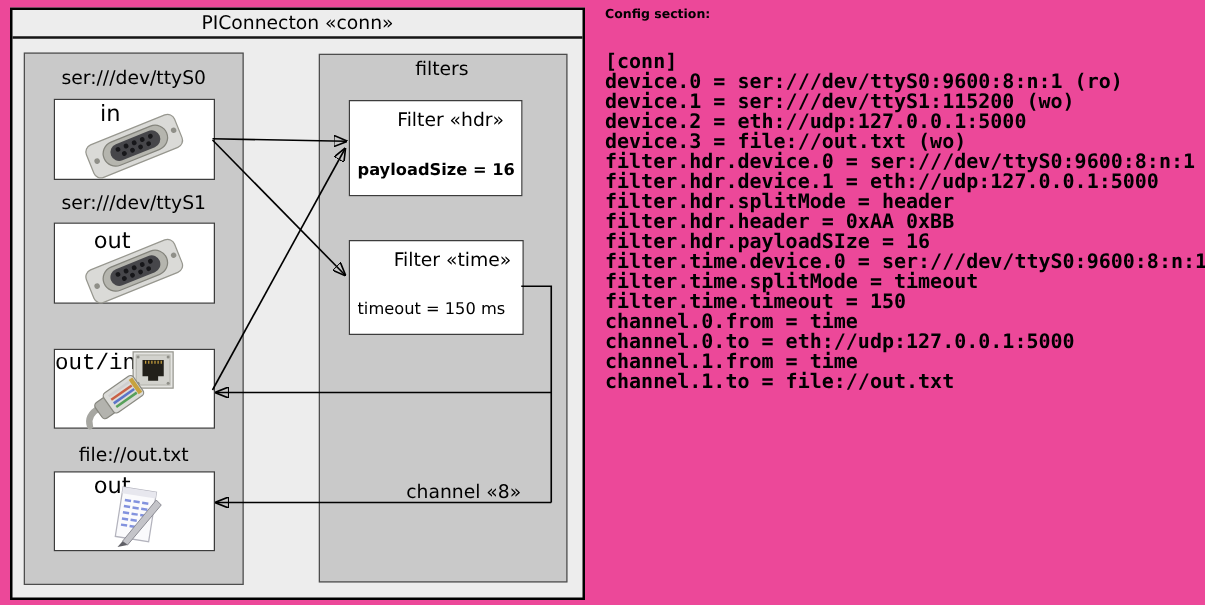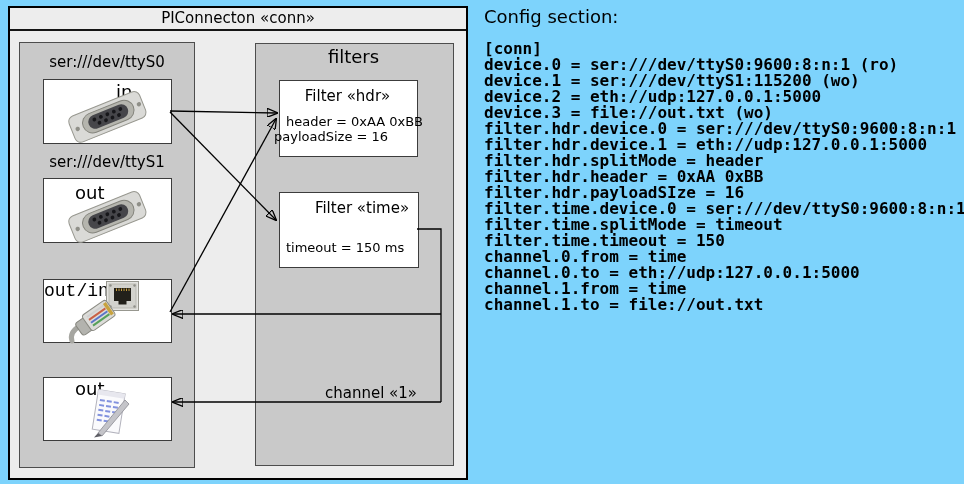--- a/index.html
+++ b/index.html
@@ -1,71 +1,71 @@
 <!DOCTYPE html>
 <html><head>
 <meta charset="utf-8">
 <style>
   html,body{margin:0;padding:0;background:#fff;}
-  .screen{position:relative;width:964px;height:484px;background:#7dd3fc;
+  .screen{position:relative;width:964px;height:484px;background:#ec4899;
           font-family:"DejaVu Sans",sans-serif;color:#000;overflow:hidden;}
   .abs{position:absolute;}
 
   
   .diagram-box{left:8px;top:6px;width:456px;height:470px;border:2px solid #000;background:#ededed;}
   .diagram-title{left:10px;top:8px;width:456px;height:21px;border-bottom:2px solid #151515;
                  text-align:center;font-size:15px;line-height:21px;}
 
   
   .devices-panel{left:19px;top:42px;width:174px;height:424px;background:#c9c9c9;border:1.5px solid #4d4d4d;}
   .filters-panel{left:255px;top:43px;width:197px;height:421px;background:#c9c9c9;border:1.5px solid #4d4d4d;}
-  .filters-label{left:255px;top:46px;width:197px;text-align:center;font-size:18px;}
+  .filters-label{left:255px;top:46px;width:197px;text-align:center;font-size:15px;}
 
   
   .dev-label{left:19px;width:176px;text-align:center;font-size:15px;white-space:nowrap;}
   .d0-label{top:53px;} .d1-label{top:153px;}
   .d2-label{top:254px;font-size:14px;} .d3-label{top:355px;}
 
   
   .device-box{left:43px;width:127px;background:#fff;border:1.5px solid #3c3c3c;}
   .d0-box{top:79px;height:63px;} .d1-box{top:178px;height:63px;}
   .d2-box{top:279px;height:62px;} .d3-box{top:377px;height:62px;}
 
   
   .port-label{font-size:18px;line-height:1;white-space:nowrap;}
-  .d0-port{left:80px;top:83px;margin-left:36px;} .d1-port{left:75px;top:184px;}
+  .d0-port{left:80px;top:83px;} .d1-port{left:75px;top:184px;}
   .d2-port{left:44px;top:282px;font-family:Liberation Mono, monospace;} .d3-port{left:75px;top:380px;}
 
   
   .d0-icon{left:64px;top:90px;} .d1-icon{left:64px;top:190px;}
   .d2-porticon{left:106px;top:281px;} .d2-plug{left:64px;top:294px;}
   .d3-icon{left:88px;top:388px;}
   svg{overflow:visible;}
 
   
   .filter-box{background:#fff;border:1.5px solid #3c3c3c;}
   .f0-box{left:279px;top:80px;width:137px;height:75px;}
   .f1-box{left:279px;top:192px;width:138px;height:74px;}
   .filter-title{text-align:center;font-size:15px;white-space:nowrap;}
-  .f0-title{left:279px;top:87px;width:137px;}
+  .f0-title{left:279px;top:87px;width:137px;padding-left:13px;}
   .f1-title{left:279px;top:199px;width:166px;}
   .filter-attr{font-size:13px;white-space:nowrap;}
-  .f0-a0{left:286px;top:114px;} .f0-a1{left:274px;top:129px;}
+  .f0-a0{left:286px;top:114px;} .f0-a1{left:286px;top:129px;font-weight:bold;}
   .f1-a0{left:286px;top:240px;}
 
   
   .ch-label{left:297px;width:120px;text-align:right;font-size:15px;white-space:nowrap;}
   .ch0-label{top:296px;} .ch1-label{top:384px;}
 
   
   .lines{left:0;top:0;pointer-events:none;}
   .lines line,.lines path{stroke:#000;stroke-width:1.3;fill:none;}
 
   
-  .config-heading{left:484px;top:6px;font-size:18px;font-weight:normal;white-space:nowrap;}
+  .config-heading{left:484px;top:6px;font-size:10px;font-weight:bold;white-space:nowrap;}
   .config-body{left:484px;top:41px;margin:0;font-family:"DejaVu Sans Mono",monospace;
                font-weight:bold;font-size:16px;line-height:16px;white-space:pre;}
 </style>
 </head>
 <body>
 
 <div class="screen">
 
   <div class="abs diagram-box"></div>
   <div class="abs diagram-title">PIConnecton «conn»</div>
@@ -149,48 +149,48 @@
       <g stroke-width="2">
         <line x1="26" y1="19.5" x2="46" y2="19.5" stroke="#cfcfcf"></line>
         <line x1="26" y1="23" x2="46" y2="23" stroke="#c96045"></line>
         <line x1="26" y1="26.5" x2="46" y2="26.5" stroke="#5b74c9"></line>
         <line x1="26" y1="30" x2="46" y2="30" stroke="#57a05a"></line>
       </g>
       <rect x="46.5" y="18" width="3.5" height="14" fill="#c7a23f"></rect>
     </g>
   </svg>
 
+  <div class="abs dev-label d3-label">file://out.txt</div>
   <div class="abs device-box d3-box"></div>
   <div class="abs port-label d3-port">out</div>
   <svg class="abs d3-icon" width="48" height="50" viewBox="0 0 48 50">
     <g transform="rotate(9 24 25)">
       <rect x="7" y="4" width="27" height="40" fill="#fafafc" stroke="#b3b3bd"></rect>
       <rect x="7" y="4" width="27" height="5" fill="#e7e7ee"></rect>
       <g stroke="#8292de" stroke-width="2" stroke-dasharray="5 2">
         <line x1="10" y1="14" x2="30" y2="14"></line>
         <line x1="10" y1="19" x2="30" y2="19"></line>
         <line x1="10" y1="24" x2="30" y2="24"></line>
         <line x1="10" y1="29" x2="30" y2="29"></line>
         <line x1="10" y1="34" x2="26" y2="34"></line>
       </g>
     </g>
     <polygon points="10,45 37,12 41,16 14,48" fill="#c4c4c9" stroke="#8b8b93" stroke-width="0.8"></polygon>
     <polygon points="10,45 14,48 6,49.5" fill="#5f5f66"></polygon>
   </svg>
 
   <div class="abs filter-box f0-box"></div>
   <div class="abs filter-title f0-title">Filter «hdr»</div>
-  <div class="abs filter-attr f0-a0">header = 0xAA 0xBB</div>
   <div class="abs filter-attr f0-a1">payloadSize = 16</div>
 
   <div class="abs filter-box f1-box"></div>
   <div class="abs filter-title f1-title">Filter «time»</div>
   <div class="abs filter-attr f1-a0">timeout = 150 ms</div>
 
-  <div class="abs ch-label ch1-label">channel «1»</div>
+  <div class="abs ch-label ch1-label">channel «8»</div>
 
   <svg class="abs lines" width="964" height="484" viewBox="0 0 964 484">
     <defs>
       <marker id="arr" markerWidth="11" markerHeight="9" refX="10" refY="4.5" orient="auto" markerUnits="userSpaceOnUse">
         <path d="M0,0 L11,4.5 L0,9 z" fill="#000" stroke="none"></path>
       </marker>
     </defs>
     <line x1="170" y1="111" x2="277" y2="113" marker-end="url(#arr)"></line>
     <line x1="170" y1="112" x2="276" y2="220" marker-end="url(#arr)"></line>
     <line x1="170" y1="312" x2="276" y2="119" marker-end="url(#arr)"></line>

